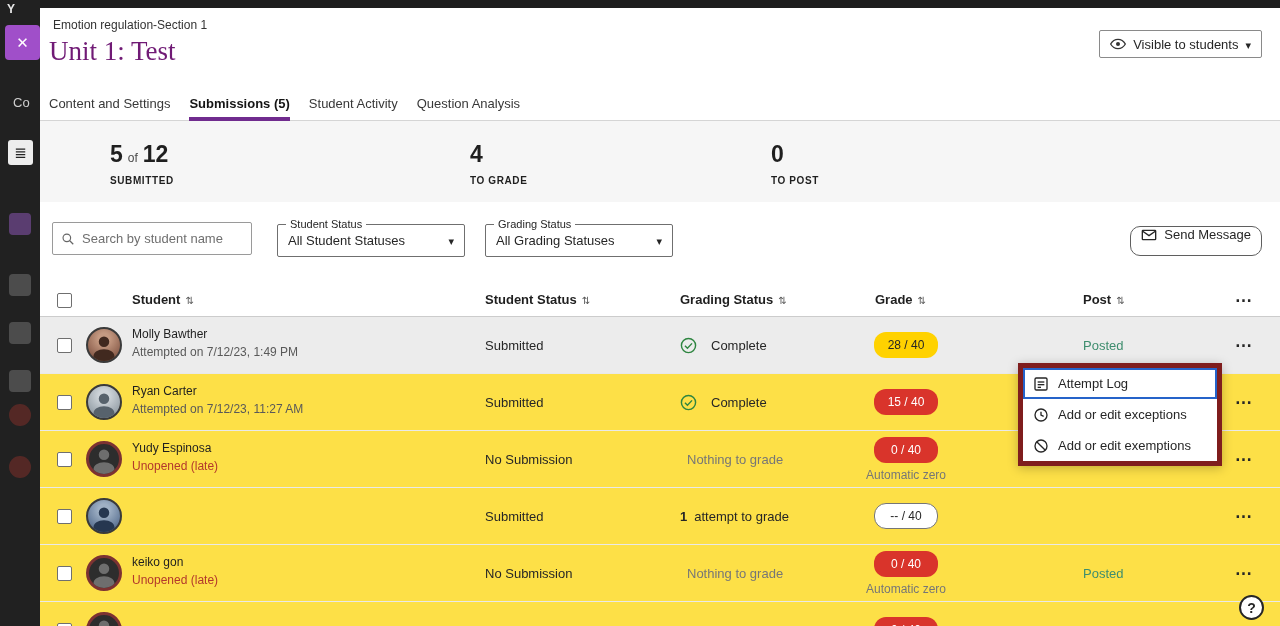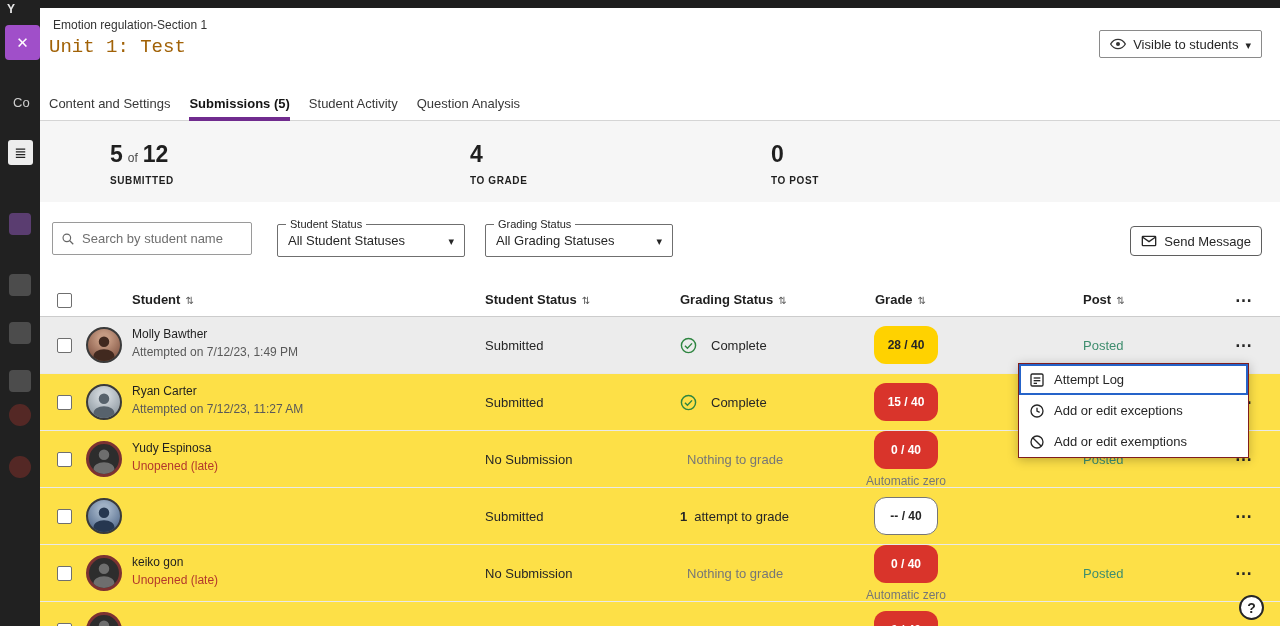--- a/index.html
+++ b/index.html
@@ -17,22 +17,22 @@
     border-radius:3px;display:flex;align-items:center;justify-content:center}
   .rail-doc::after{content:"≣";color:#222;font-size:15px;line-height:1}
   .rail-ghost{position:absolute;left:9px;width:22px;height:22px;border-radius:4px;opacity:.35;background:#9e9e9e}
   .rail-ghost.purple{background:#8a55b3;opacity:.55}
   .rail-ghost.red{background:#6b2c28;border-radius:50%;opacity:.7}
 
   
   .panel{position:absolute;left:40px;top:8px;right:0;bottom:0;background:#fff;overflow:hidden}
 
   .breadcrumb{position:absolute;left:13px;top:10px;font-size:12px;color:#333}
-  .page-title{position:absolute;left:9px;top:28px;font-family:Liberation Mono, monospace;
-    font-size:19px;color:#a16207}
+  .page-title{position:absolute;left:9px;top:28px;font-family:Liberation Serif, serif;
+    font-size:27px;color:#701a75}
   .visbtn{position:absolute;right:18px;top:22px;height:28px;border:1px solid #8a8a8a;border-radius:2px;
     background:#fff;display:flex;align-items:center;gap:7px;padding:0 10px;font-size:13px;cursor:pointer}
   .caret::after{content:"▾";font-size:11px;color:#262626}
 
   
   .tabs{position:absolute;left:0;top:82px;width:100%;height:31px;border-bottom:1px solid #d5d5d5;
     display:flex;padding-left:9px}
   .tab{height:31px;display:flex;align-items:center;margin-right:19px;font-size:13px;color:#383838;
     border-bottom:4px solid transparent;cursor:pointer}
   .tab.active{font-weight:700;color:#141414;border-bottom-color:#702b8e}
@@ -50,22 +50,22 @@
   .search{position:absolute;left:12px;top:214px;width:200px;height:33px;border:1px solid #9a9a9a;
     border-radius:2px;display:flex;align-items:center;padding:0 8px;background:#fff}
   .search input{border:none;outline:none;font-size:13px;width:100%;color:#262626;
     font-family:"Liberation Sans",sans-serif}
   .search input::placeholder{color:#6f6f6f}
   .select{position:absolute;top:216px;width:188px;height:33px;border:1px solid #6f6f6f;border-radius:2px;
     background:#fff;display:flex;align-items:center;padding:0 10px;font-size:13px;cursor:pointer}
   .select.sel1{left:237px}.select.sel2{left:445px}
   .fl{position:absolute;top:-7px;left:8px;background:#fff;padding:0 4px;font-size:11px;color:#262626}
   .select .caret{margin-left:auto}
-  .sendbtn{position:absolute;right:18px;top:218px;height:30px;border:1px solid #5f5f5f;border-radius:4px;
-    background:#fff;display:flex;align-items:center;gap:7px;padding:0 10px;font-size:13px;cursor:pointer}
+  .sendbtn{position:absolute;right:18px;top:218px;height:30px;border:1px solid #5f5f5f;border-radius:10px;
+    background:#fff;display:flex;align-items:flex-start;gap:7px;padding:0 10px;font-size:13px;cursor:pointer}
 
   
   .thead{position:absolute;left:0;top:276px;width:100%;height:33px;border-bottom:1px solid #cccccc;
     font-size:13px;font-weight:700;color:#1f1f1f}
   .thead .cell{position:absolute;top:8px;display:flex;align-items:flex-start}
   .sort::after{content:"⇅";font-size:10px;color:#555;margin-left:5px;font-weight:400}
   .checkbox{width:15px;height:15px;border:1px solid #6f6f6f;border-radius:2px;background:#fff;
     display:inline-block;cursor:pointer}.h-student{left:92px}.h-sstatus{left:445px}.h-gstatus{left:640px}
   .h-grade{left:835px}.h-post{left:1043px}
 
@@ -87,35 +87,35 @@
   .namecell{position:absolute;left:92px;top:10px}
   .name{font-size:12px;color:#1f1f1f;cursor:pointer}
   .sub{font-size:12px;color:#595959;margin-top:4px}
   .sub.late{color:#b3382c}
   .sstatus{position:absolute;left:445px;top:0;height:100%;display:flex;align-items:center;font-size:13px}
   .gstatus{position:absolute;left:640px;top:0;height:100%;display:flex;align-items:center;gap:7px;font-size:13px}
   .gstatus.muted{color:#767676}
   .gbold{font-weight:700}
   .gradecell{position:absolute;left:834px;top:0;height:100%;width:64px;display:flex;flex-direction:column;
     align-items:center;justify-content:center}
-  .pill{width:64px;height:38px;border-radius:12px;display:flex;align-items:center;justify-content:center;
-    font-size:12px;font-weight:700;cursor:pointer;flex:none}
+  .pill{width:64px;height:26px;border-radius:12px;display:flex;align-items:center;justify-content:center;
+    font-size:12px;font-weight:400;cursor:pointer;flex:none}
   .pill.yellow{background:#ffd200;color:#262626}
   .pill.red{background:#d9342b;color:#fff}
   .pill.outline{background:#fff;border:1px solid #767676;color:#262626}
   .autonote{font-size:12px;color:#767676;margin-top:5px;white-space:nowrap}
   .autonote:empty{display:none}
   .post{position:absolute;left:1043px;top:0;height:100%;display:flex;align-items:center;
     font-size:13px;color:#3e8d6e;cursor:pointer}
   .dots{position:absolute;left:1195px;top:0;height:100%;display:flex;align-items:center;
     font-size:17px;font-weight:700;color:#262626;cursor:pointer}
   .dots::after{content:"⋯"}
 
   
-  .menu{position:absolute;left:978px;top:355px;width:231px;background:#fff;border:1px solid #7f1d1d;
+  .menu{position:absolute;left:978px;top:355px;width:204px;background:#fff;border:5px solid #7f1d1d;
     box-shadow:0 2px 10px rgba(0,0,0,.25);z-index:5}
   .menu-item{height:31px;display:flex;align-items:center;gap:9px;padding:0 10px;font-size:13px;
     cursor:pointer;background:#fff}
   .menu-item.focused{box-shadow:inset 0 0 0 2px #2563c9}
   .menu-item svg{width:16px;height:16px;flex:none}
 
   .help{position:absolute;right:16px;top:587px;width:25px;height:25px;border-radius:50%;
     border:2px solid #262626;display:flex;align-items:center;justify-content:center;
     font-weight:700;font-size:14px;background:#fff;cursor:pointer}
 </style>

